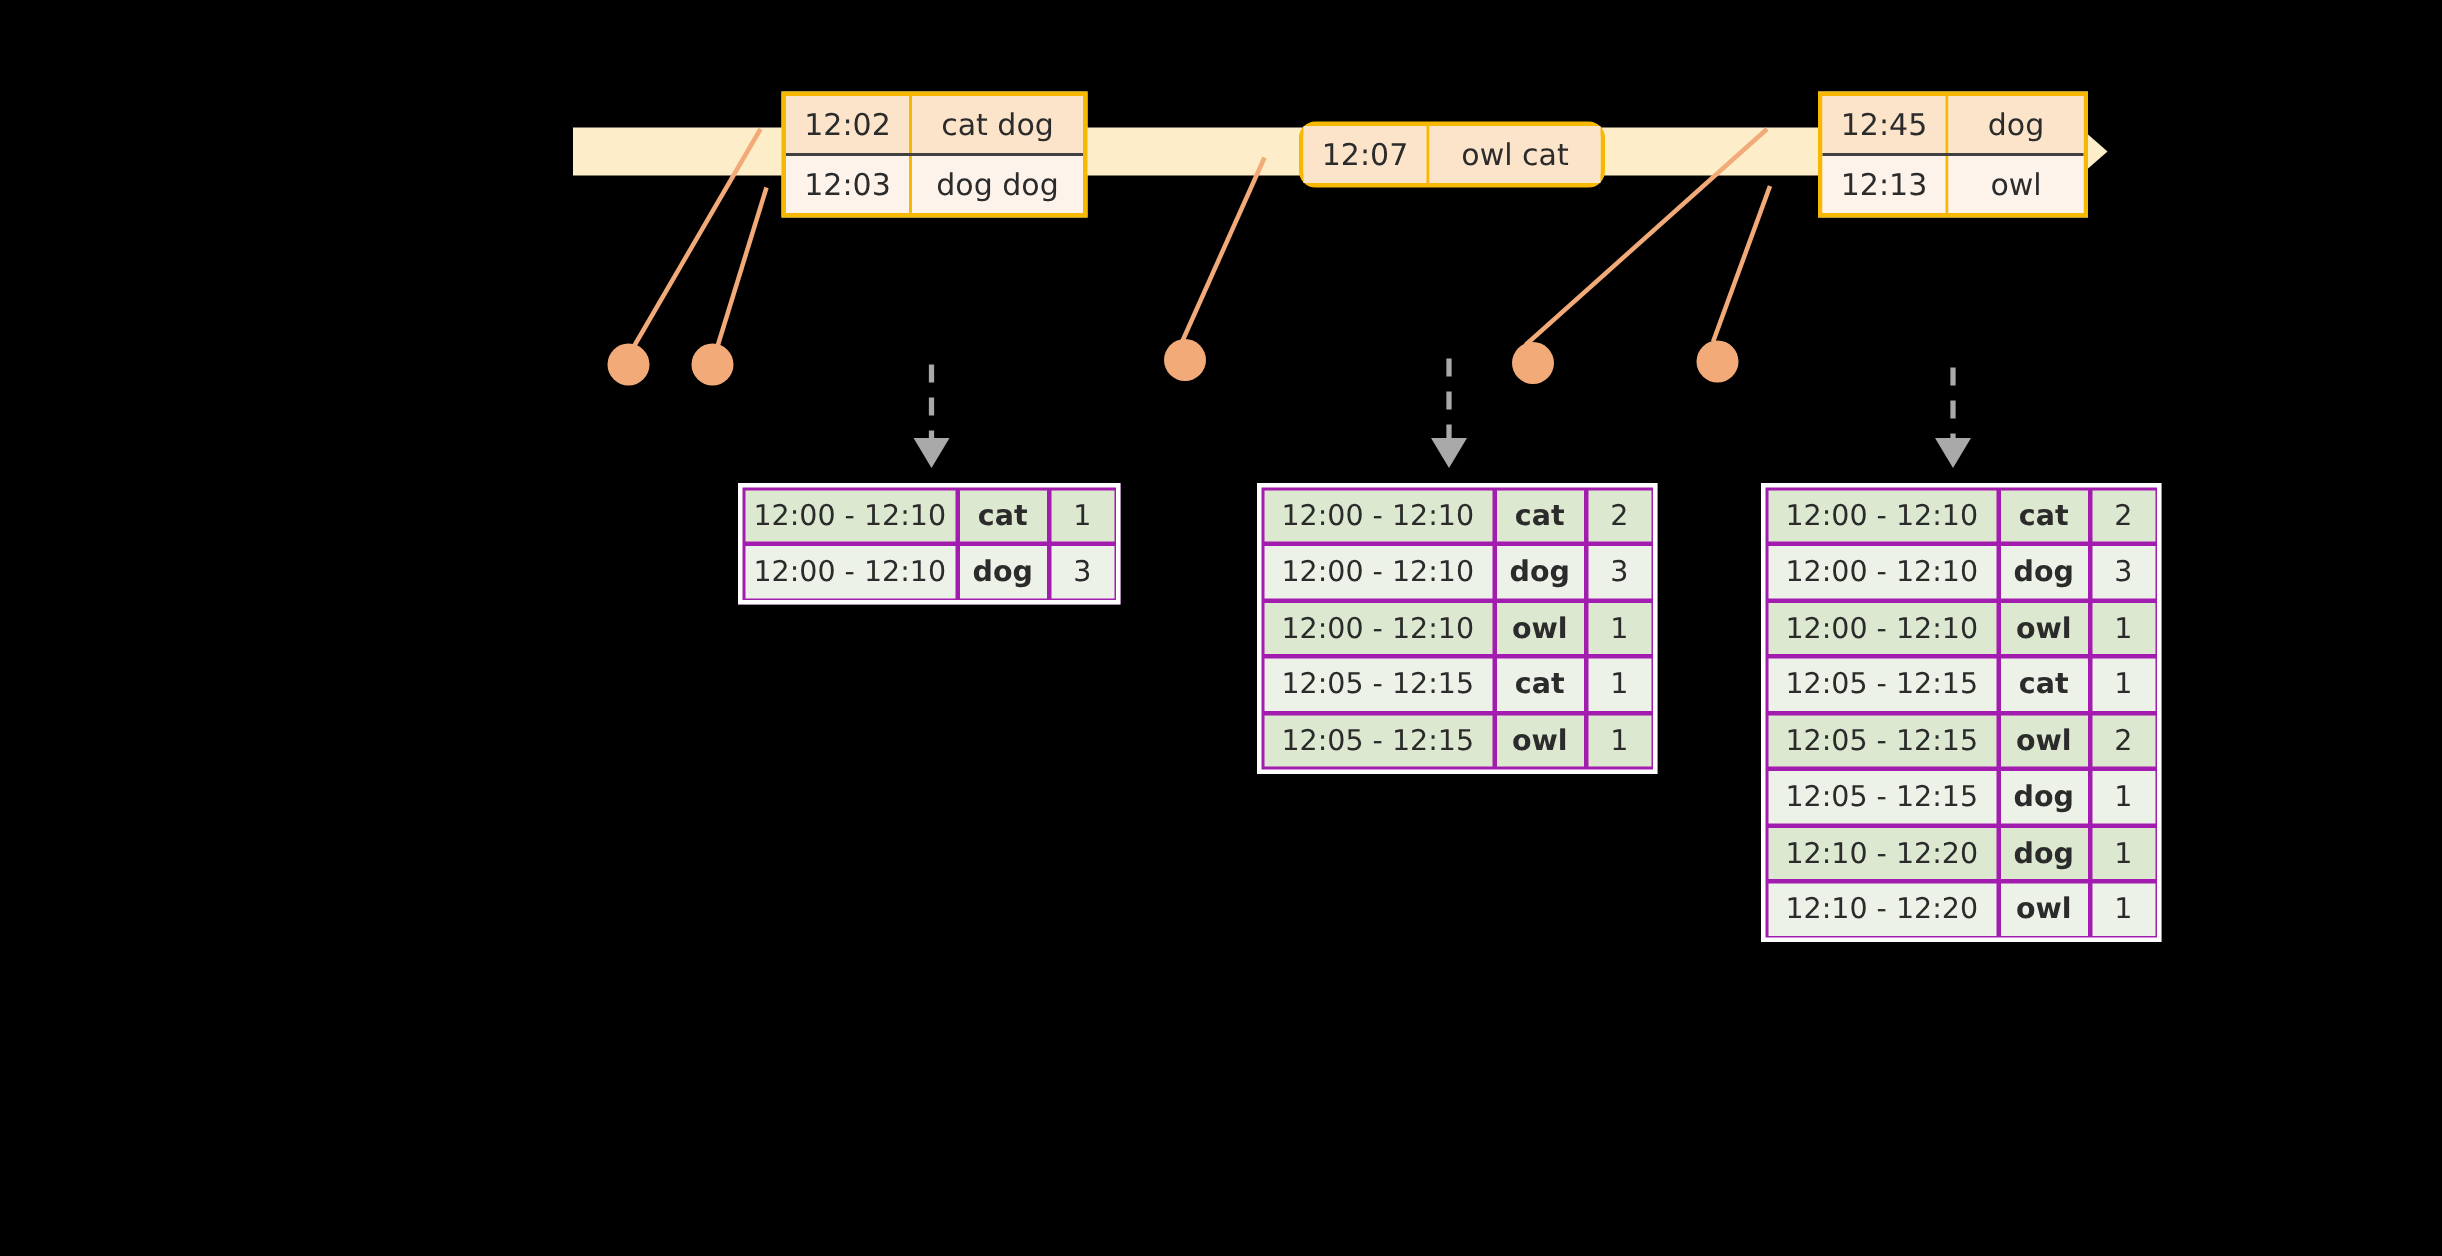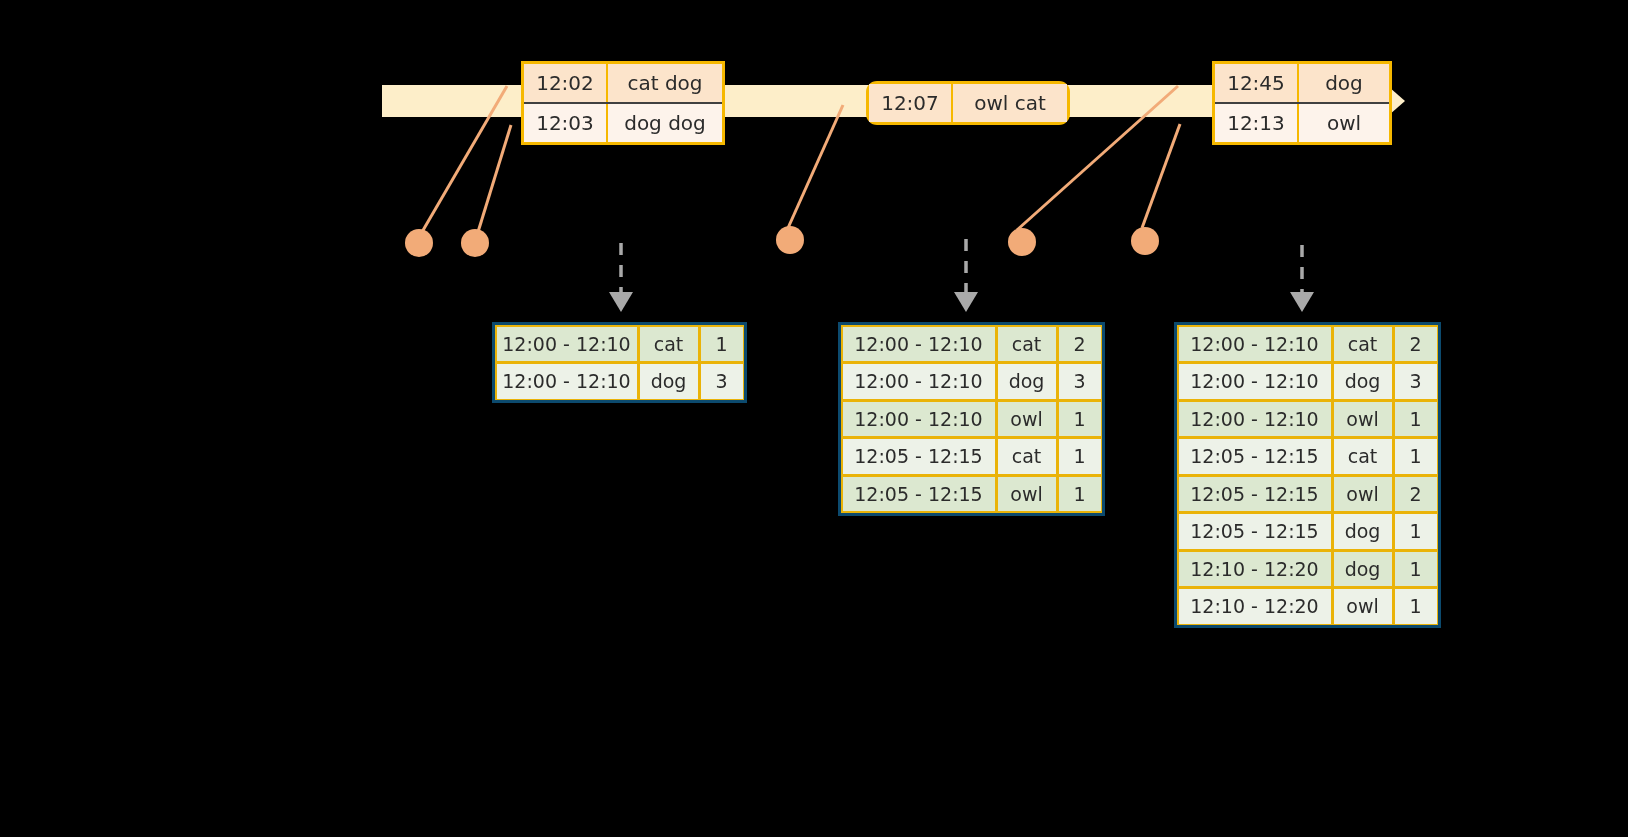--- a/index.html
+++ b/index.html
@@ -73,41 +73,41 @@
     font-size: 20px;
     color: #2b2b2b;
     box-sizing: border-box;
   }
   .evt-time { width: 84px; border-right: 2px solid #f6b800; }
   .evt-words { flex: 1; }
 
   
   .res-table {
     position: absolute;
-    border: 3px solid #0c4a6e;
-    box-sizing: border-box;
-    background: #eab308;
+    border: 3px solid #ffffff;
+    box-sizing: border-box;
+    background: #a21caf;
   }
   .res-row {
     display: flex;
     height: 37.5px;
   }
   .res-cell {
     display: flex;
     align-items: center;
     justify-content: center;
     font-size: 19px;
     color: #2b2b2b;
     box-sizing: border-box;
     margin: 1.5px;
   }
   .res-row.shade .res-cell { background: #dce8d0; }
   .res-row.light .res-cell { background: #edf2e8; }
   .c-window { width: 0; }
-  .c-word   { width: 0; }
+  .c-word   { width: 0; font-weight: bold; }
   .c-count  { width: 0; }
 
   
   .t1 .c-window { width: 140px; }
   .t1 .c-word   { width: 58px; }
   .t1 .c-count  { width: 42px; }
 
   .t2 .c-window { width: 152px; }
   .t2 .c-word   { width: 58px; }
   .t2 .c-count  { width: 42px; }

